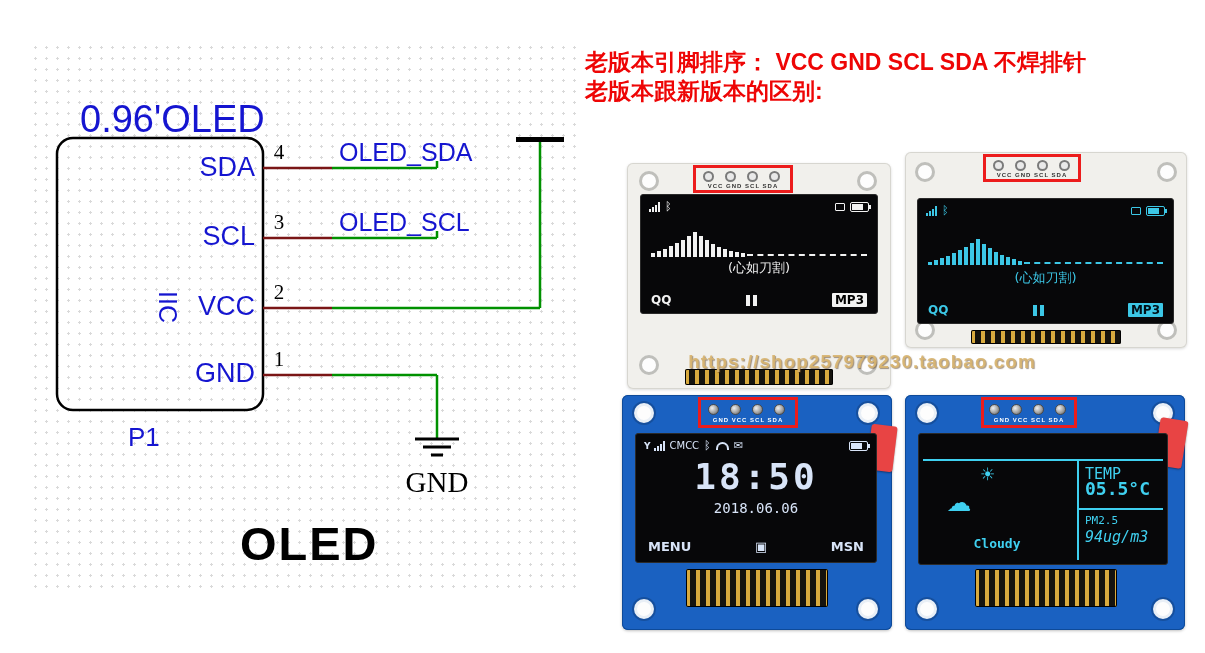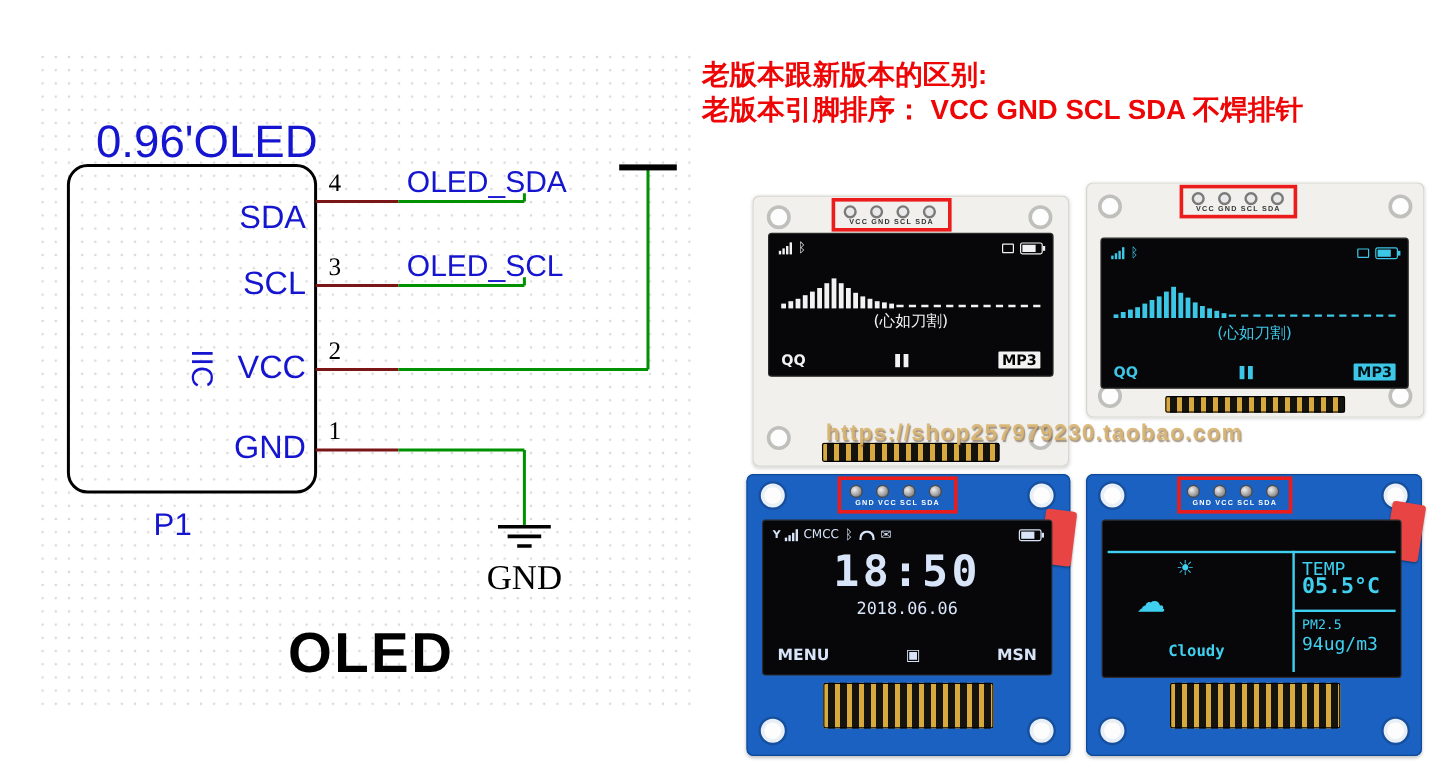--- a/index.html
+++ b/index.html
@@ -99,21 +99,21 @@
   .vline { position:absolute; left:158px; top:25px; bottom:4px; border-left:2px solid currentColor; }
   .midline { position:absolute; left:158px; right:4px; top:74px; border-top:2px solid currentColor; }
   .weather { position:absolute; left:18px; top:30px; width:100px; height:64px; }
   .weather .sun { position:absolute; left:44px; top:-2px; font-size:22px; }
   .weather .cloud { position:absolute; left:10px; top:10px; font-size:40px; }
   .cond { position:absolute; left:8px; top:102px; width:140px; text-align:center; font-size:13px;
           font-weight:bold; }
   .t-label1 { position:absolute; left:166px; top:31px; font-size:15px; }
   .t-value1 { position:absolute; left:166px; top:44px; font-size:18px; font-weight:bold; }
   .t-label2 { position:absolute; left:166px; top:80px; font-size:11px; }
-  .t-value2 { position:absolute; left:166px; top:94px; font-size:15px; }
+  .t-value2 { position:absolute; left:166px; top:94px; font-size:15px;font-style:italic; }
 
   
   .wm { position:absolute; z-index:50; text-align:center; font-weight:bold; pointer-events:none; }
   .wm-company { left:622px; top:318px; width:480px; font-size:26px; color:rgba(186,156,96,.8);
                 text-shadow:1px 1px 1px rgba(80,50,20,.5); letter-spacing:2px; }
   .wm-url { left:622px; top:351px; width:480px; font-size:19px; color:rgba(216,180,112,.92);
             text-shadow:1px 1px 1px rgba(80,50,20,.5); letter-spacing:1px; }
   .csdn { position:absolute; left:980px; top:620px; width:215px; text-align:right; font-size:17px;
           color:#ababab; }
 </style>
@@ -142,42 +142,42 @@
       <line x1="407" y1="333" x2="407" y2="396" stroke="#009100" stroke-width="2.5"></line>
       <g>
         <line x1="385" y1="397" x2="429" y2="397" stroke="#000" stroke-width="3"></line>
         <line x1="393" y1="405" x2="421" y2="405" stroke="#000" stroke-width="3"></line>
         <line x1="401" y1="413" x2="413" y2="413" stroke="#000" stroke-width="3"></line>
       </g>
     </svg>
 
     <div class="t blue sch-title">0.96'OLED</div>
 
-    <div class="t blue pin-name" style="top:124px">SDA</div>
+    <div class="t blue pin-name" style="top:110px">SDA</div>
     <div class="t blue pin-name" style="top:179px">SCL</div>
     <div class="t blue pin-name" style="top:249px">VCC</div>
     <div class="t blue pin-name" style="top:316px">GND</div>
 
     <div class="t serif pin-num" style="top:98px">4</div>
     <div class="t serif pin-num" style="top:168px">3</div>
     <div class="t serif pin-num" style="top:238px">2</div>
     <div class="t serif pin-num" style="top:305px">1</div>
 
     <div class="t blue net-label" style="top:96px">OLED_SDA</div>
     <div class="t blue net-label" style="top:166px">OLED_SCL</div>
 
     <div class="t blue iic">IIC</div>
     <div class="t serif gnd-label">GND</div>
     <div class="t blue p1">P1</div>
     <div class="t sch-caption">OLED</div>
   </div>
 
   <div id="notes">
+    <div>老版本引脚排序：  VCC GND SCL SDA 不焊排针</div>
     <div>老版本跟新版本的区别:</div>
-    <div>老版本引脚排序：  VCC GND SCL SDA 不焊排针</div>
   </div>
 
   <div class="module pcb-white" style="left:627px;top:163px;width:264px;height:226px">
     <i class="hole" style="left:12px;top:8px"></i>
     <i class="hole" style="left:230px;top:8px"></i>
     <i class="hole" style="left:12px;top:192px"></i>
     <i class="hole" style="left:230px;top:192px"></i>
     <div class="pins pin-holes" style="left:76px;top:8px">
       <i class="pin"></i>
         <i class="pin"></i>

